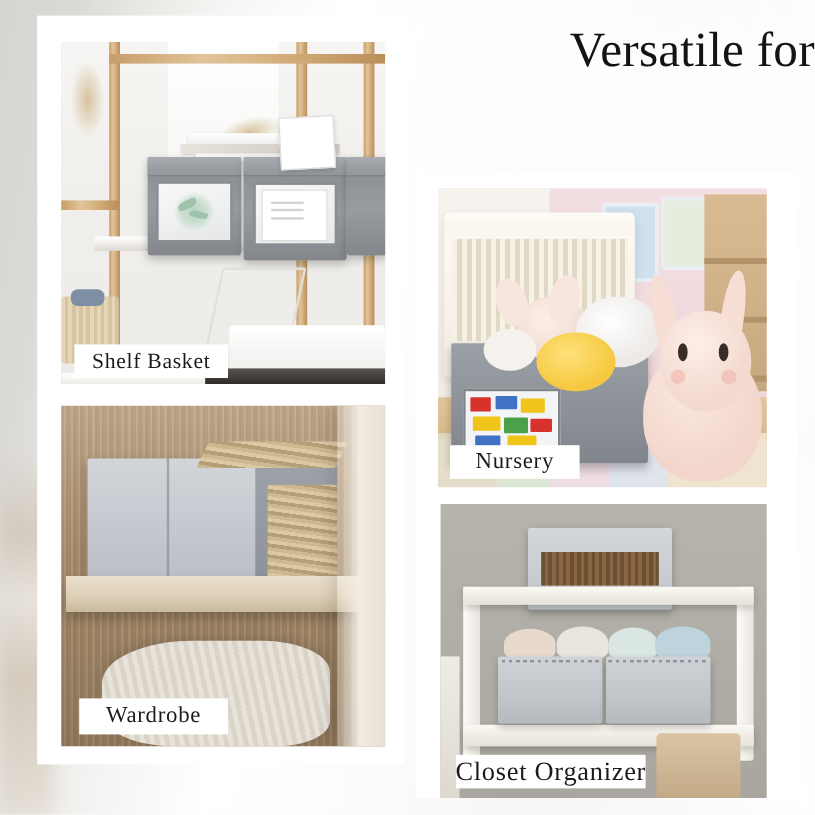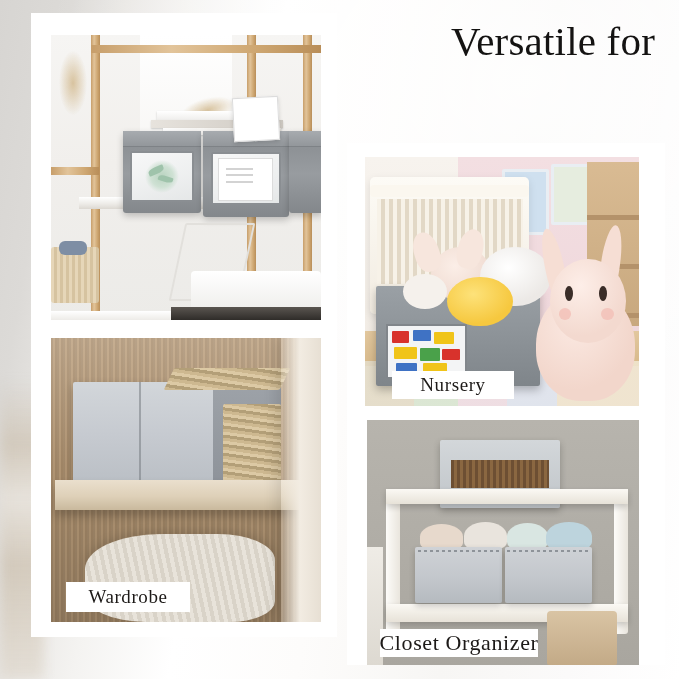--- a/index.html
+++ b/index.html
@@ -29,21 +29,21 @@
 
   .photo{position:absolute;overflow:hidden;background:#eceae7;}
 
   
   .chip{position:absolute;background:#ffffff;color:#1d1a18;
     font-family:"Liberation Serif", serif;letter-spacing:.6px;
     display:flex;align-items:center;justify-content:center;white-space:nowrap;}
 
   
   #headline{position:absolute;left:0;top:18px;width:679px;text-align:right;
-    padding-right:24px;box-sizing:border-box;
+    box-sizing:border-box;
     font-family:"Liberation Serif", serif;color:#141312;
     font-size:41px;line-height:1.16;letter-spacing:.2px;z-index:6;}
   #headline .l1{display:block;}
   #headline .l2{display:block;}
 
   
   #photo-shelf{left:51px;top:35px;width:270px;height:285px;}
   .shelf-wall{position:absolute;inset:0;background:
      linear-gradient(180deg,#f6f5f3 0%,#f1efec 45%,#ecebe8 100%);}
   .shelf-backpanel{position:absolute;left:33%;top:0;width:34%;height:62%;
@@ -217,20 +217,23 @@
     </div>
 
     <div class="basketweave" style="left:0px;top:212px;width:48px;height:56px;"></div>
     <div style="position:absolute;left:8px;top:206px;width:28px;height:14px;background:#7e8ea4;border-radius:6px;"></div>
     <div class="wirechair" style="left:126px;top:188px;width:66px;height:74px;"></div>
     <div style="position:absolute;left:140px;top:236px;width:130px;height:40px;background:linear-gradient(180deg,#fff,#efeeeb);border-radius:4px;"></div>
     <div style="position:absolute;left:120px;top:272px;width:150px;height:13px;background:linear-gradient(180deg,#5a5550,#2f2c29);"></div>
 
   </div>
 
+  <div class="chip" id="chip-shelf" style="left:62px;top:287px;width:128px;height:28px;font-size:18px;">
+    <span>Shelf Basket</span>
+  </div>
 
   <div class="photo" id="photo-wardrobe">
     <div class="wood"></div>
     <div class="wood-sh"></div>
 
     <div class="ward-box" style="left:22px;top:44px;width:140px;height:106px;">
       <div class="divide" style="left:66px;"></div>
     </div>
     <div class="ward-side" style="left:162px;top:40px;width:68px;height:112px;"></div>
     <div class="rattan" style="left:172px;top:66px;width:58px;height:82px;"></div>
@@ -295,21 +298,21 @@
       <div class="ear" style="left:64%;top:-4%;transform:rotate(8deg);"></div>
       <div class="body"></div>
       <div class="head"></div>
       <div class="eye" style="left:32%;top:32%;"></div>
       <div class="eye" style="left:62%;top:32%;"></div>
       <div class="cheek" style="left:26%;top:45%;"></div>
       <div class="cheek" style="left:64%;top:45%;"></div>
     </div>
   </div>
 
-  <div class="chip" id="chip-nursery" style="left:392px;top:371px;width:122px;height:28px;font-size:19px;align-items:center;">
+  <div class="chip" id="chip-nursery" style="left:375px;top:371px;width:108px;height:28px;font-size:19px;align-items:center;">
     <span>Nursery</span>
   </div>
 
   <div class="card" id="card-right-bottom"></div>
 
   <div class="photo" id="photo-closet">
     <div class="cl-wall"></div>
 
     <div class="cl-top" style="left:27%;top:8%;width:44%;height:28%;">
       <div class="inner"></div>

